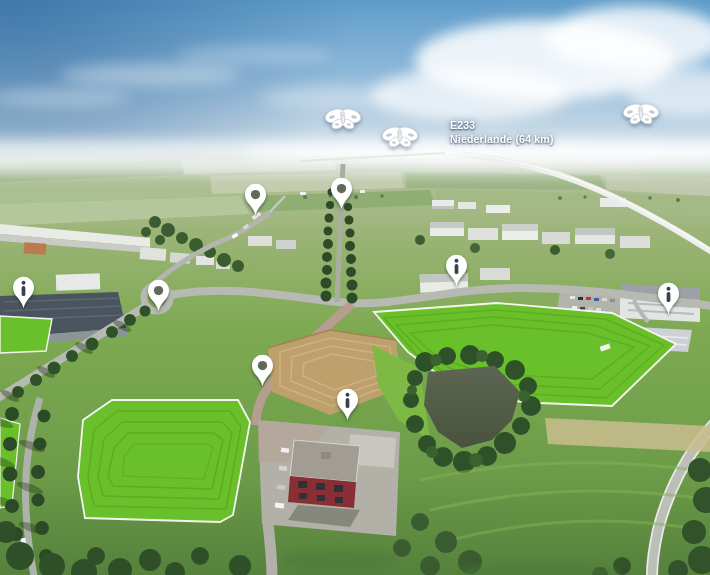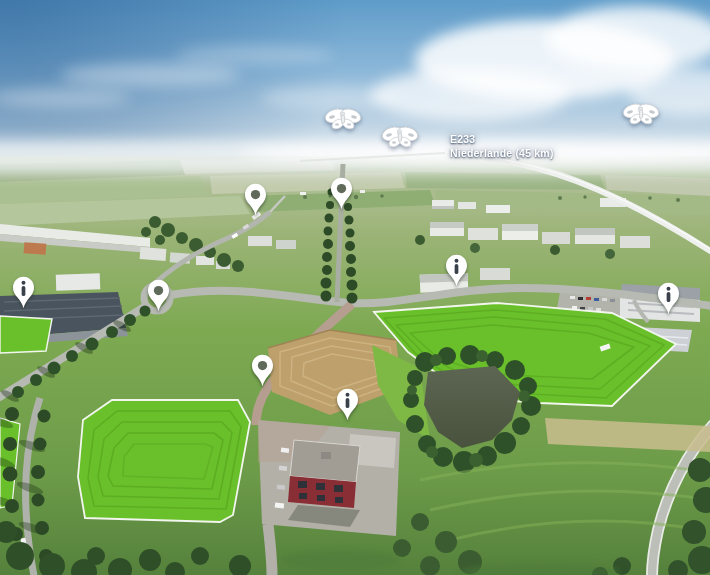--- a/index.html
+++ b/index.html
@@ -9,21 +9,21 @@
   }
   .stage svg.scene{position:absolute;left:0;top:0;display:block;}
   #marker-layer{position:absolute;left:0;top:0;width:710px;height:575px;pointer-events:none;}
   .marker{position:absolute;pointer-events:auto;cursor:pointer;}
   .marker.pin{width:23px;height:33px;filter:drop-shadow(0 2px 1.5px rgba(25,40,25,.5));}
   .marker.butterfly{width:40px;height:26px;filter:drop-shadow(0 2px 2px rgba(40,60,90,.45));}
   .marker svg{display:block;width:100%;height:100%;}
   .plot{fill:var(--plot_green,#69c02a);}
   .plot-border{stroke:var(--plot_border,#f2f6ee);}
   #route-label{
-    position:absolute;left:450px;top:133px;
+    position:absolute;left:450px;top:119px;
     color:var(--label_text,#fff);font-size:10.5px;font-weight:bold;line-height:13.5px;
     text-shadow:0 1px 2px rgba(30,50,80,.85),0 0 6px rgba(30,50,80,.5);
     letter-spacing:.2px;white-space:nowrap;
   }
 </style>
 </head>
 <body>
 
 <div class="stage">
 
@@ -412,21 +412,21 @@
       </g>
       <g filter="url(#f-blur3)" opacity=".5">
         <ellipse cx="340" cy="560" rx="60" ry="10" fill="#4e7a3a"></ellipse>
         <ellipse cx="540" cy="572" rx="80" ry="9" fill="#4e7a3a"></ellipse>
       </g>
     </g>
   </svg>
 
   <div id="route-label">
     <div>E233</div>
-    <div>Niederlande (45 km)</div>
+    <div>Niederlande (64 km)</div>
   </div>
 
   <div id="marker-layer">
       <div class="marker pin" style="left: 244px; top: 183px;">
       <svg viewBox="0 0 22 32">
         <path d="M11 .8 C5 .8 .8 5.6 .8 11.3 C.8 15.1 2.6 18 5.4 21.2 C7.8 24 9.8 27.2 11 31.2 C12.2 27.2 14.2 24 16.6 21.2 C19.4 18 21.2 15.1 21.2 11.3 C21.2 5.6 17 .8 11 .8 Z" fill="#ffffff"></path>
         <circle cx="11" cy="11.2" r="4.5" fill="#5f6a5a"></circle>
       </svg>
     </div>
       <div class="marker pin" style="left: 330px; top: 177px;">

